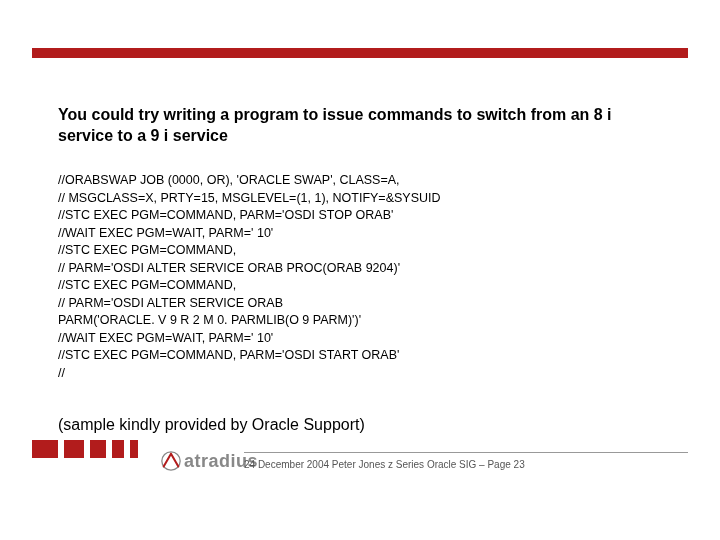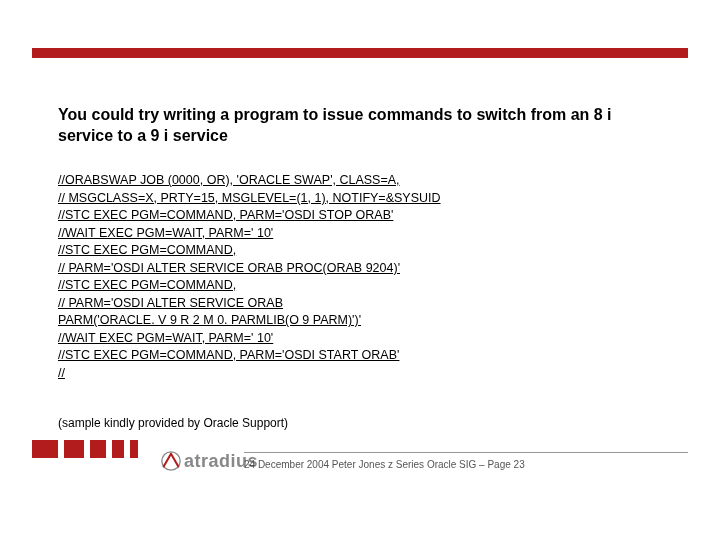--- a/index.html
+++ b/index.html
@@ -31,27 +31,26 @@
   .code-block {
     position: absolute;
     top: 172px;
     left: 58px;
     right: 58px;
     font-size: 12.5px;
     color: #000;
     line-height: 1.4;
     white-space: pre-line;
     font-family: Arial, Helvetica, sans-serif;
-    text-decoration: underline;
   }
   .credit {
     position: absolute;
     top: 416px;
     left: 58px;
-    font-size: 12px;
+    font-size: 16px;
     color: #000;
   }
   .footer-stripes {
     position: absolute;
     bottom: 50px;
     left: 32px;
     width: 120px;
     height: 18px;
     display: flex;
   }

